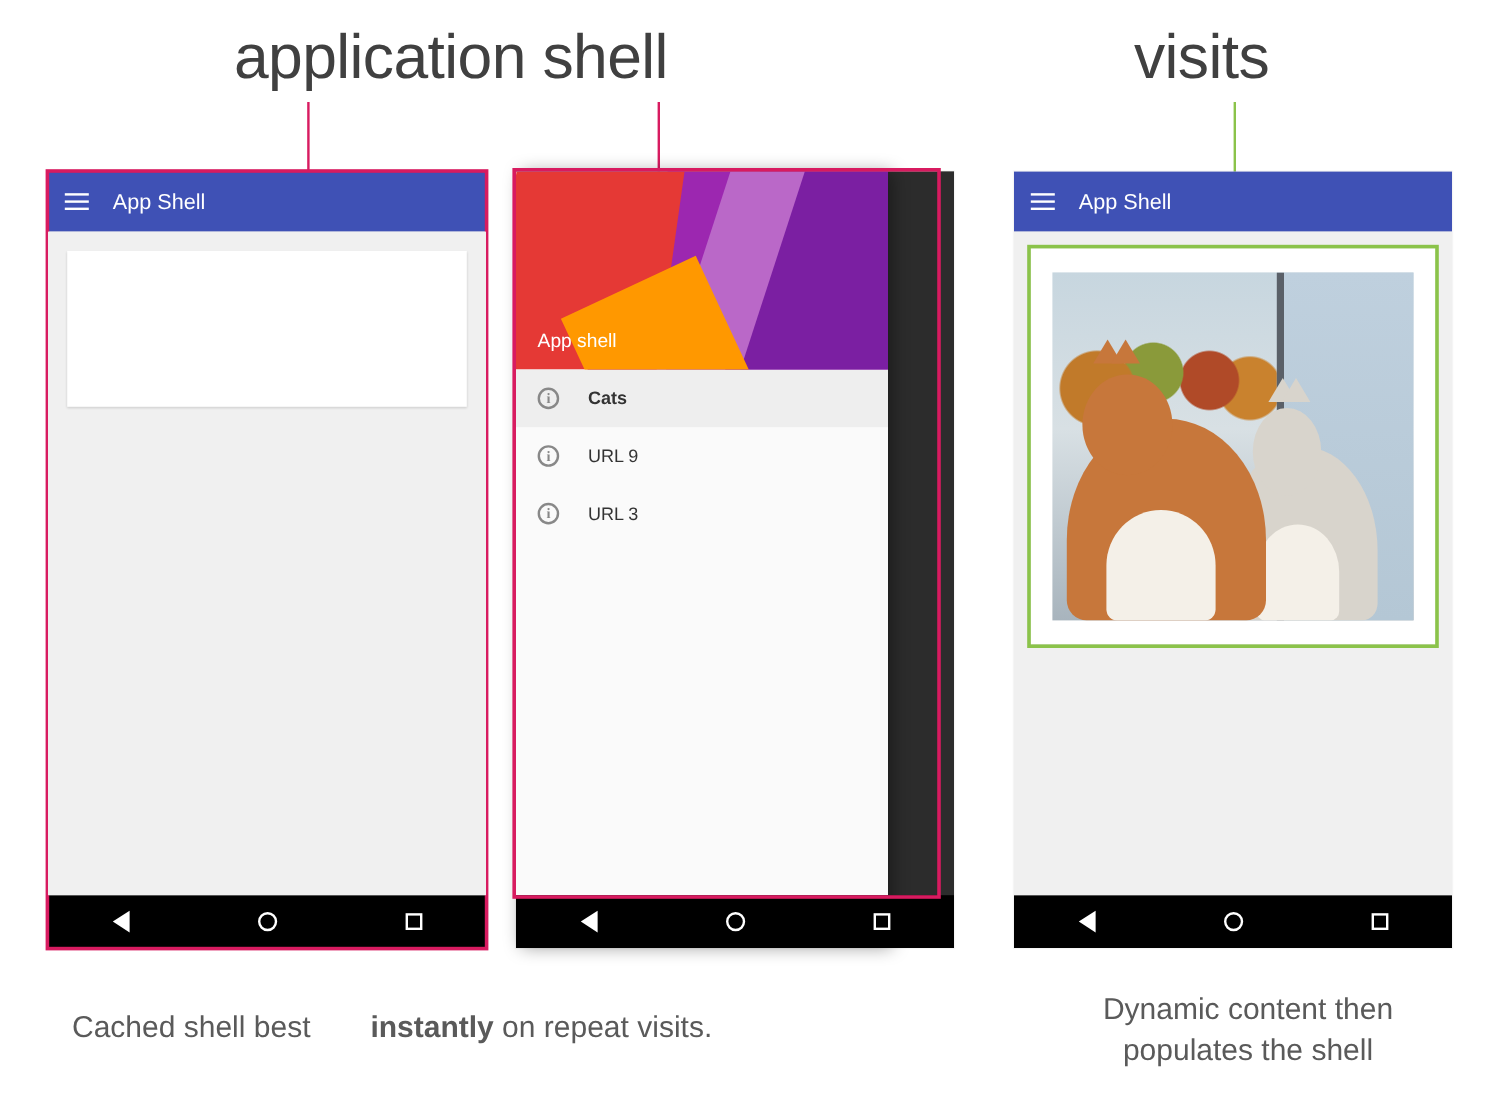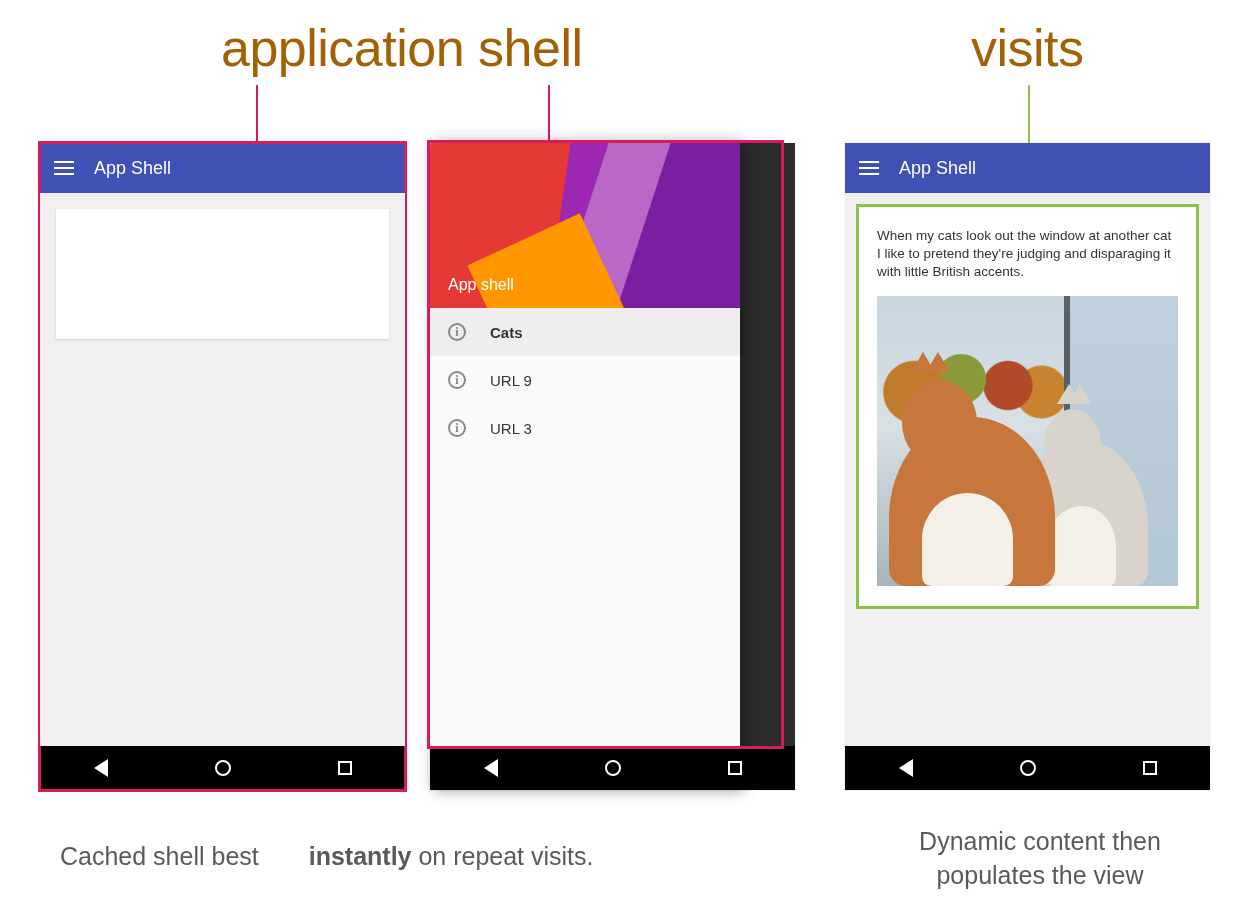--- a/index.html
+++ b/index.html
@@ -8,23 +8,22 @@
     height: 923px;
     background: #ffffff;
     font-family: -apple-system, "Helvetica Neue", Arial, sans-serif;
     color: #4a4a4a;
     position: relative;
   }
   .heading {
     position: absolute;
     font-size: 52px;
     font-weight: 300;
-    color: #a16207;
+    color: #404040;
     letter-spacing: -0.5px;
-    margin-left: 26px;
   }
   .connector {
     position: absolute;
     width: 2px;
     background: currentColor;
   }
   .caption {
     position: absolute;
     font-size: 25px;
     font-weight: 300;
@@ -240,21 +239,20 @@
   <div class="appbar">
     <div class="hamburger">
         <span></span>
         <span></span>
         <span></span>
       </div>
     <div>App Shell</div>
   </div>
   <div class="phone-body" style="padding:14px;">
     <div class="content-card">
-      <div class="content-body">When my cats look out the window at another cat I like to pretend they're judging and disparaging it with little British accents.</div>
       <div class="content-image">
         <div class="trees"></div>
         <div class="window-frame"></div>
         <div class="cat two">
           <div class="head">
               <div class="ear l"></div>
               <div class="ear r"></div>
             </div>
           <div class="white"></div>
         </div>
@@ -271,13 +269,13 @@
   <div class="navbar">
     <div class="nav-tri"></div>
     <div class="nav-circ"></div>
     <div class="nav-sq"></div>
   </div>
 </div>
 
 <div class="caption" style="left:60px; top:840px;">
   <span>Cached shell best </span><span class="strong">instantly</span><span> on repeat visits.</span>
 </div>
-<div class="caption" style="left:885px; top:825px; width:310px; text-align:center;">Dynamic content then populates the view</div>
+<div class="caption" style="left:885px; top:825px; width:310px; text-align:center;">Dynamic content then populates the shell</div>
 
 </body></html>

